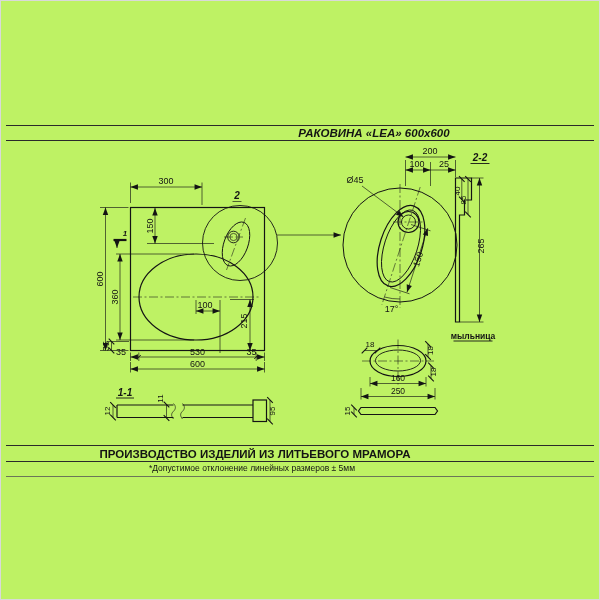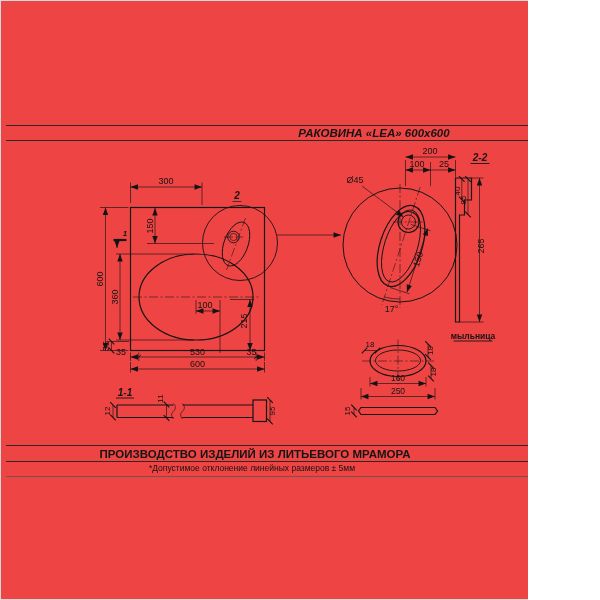--- a/index.html
+++ b/index.html
@@ -1,16 +1,16 @@
 <!DOCTYPE html>
 <html><head>
 <meta charset="utf-8">
 <style>
   html,body{margin:0;padding:0;background:#ffffff;}
-  .page{width:528px;height:600px;position:relative;background:#ef4444;font-family:"Liberation Sans",sans-serif;overflow:hidden;}
+  .page{width:600px;height:600px;position:relative;background:#bef264;font-family:"Liberation Sans",sans-serif;overflow:hidden;}
   svg{display:block;}
   svg text{fill:#141414;font-family:"Liberation Sans",sans-serif;font-size:9px;}
   .t8{font-size:8px;}
   .t85{font-size:8.5px;}
   .lbl{font-size:10px;font-weight:bold;font-style:italic;}
   .hdr{font-size:11.5px;font-weight:bold;font-style:italic;}
   .ft1{font-size:11.5px;font-weight:bold;}
   .ft2{font-size:8.5px;}
   .obj{stroke:#141414;stroke-width:1.2;fill:none;}
   .med{stroke:#141414;stroke-width:0.9;fill:none;}

